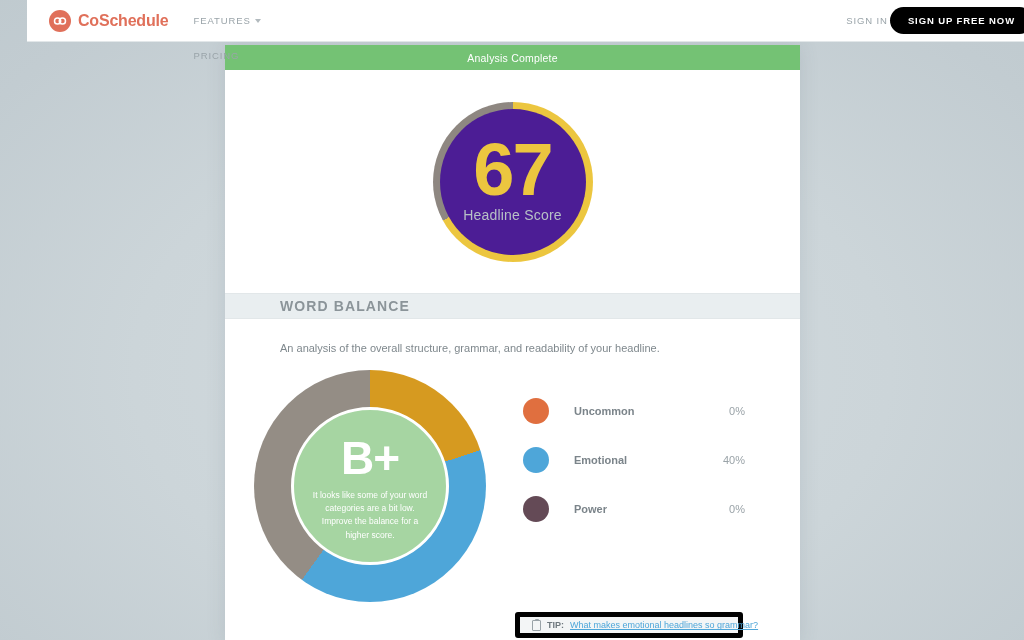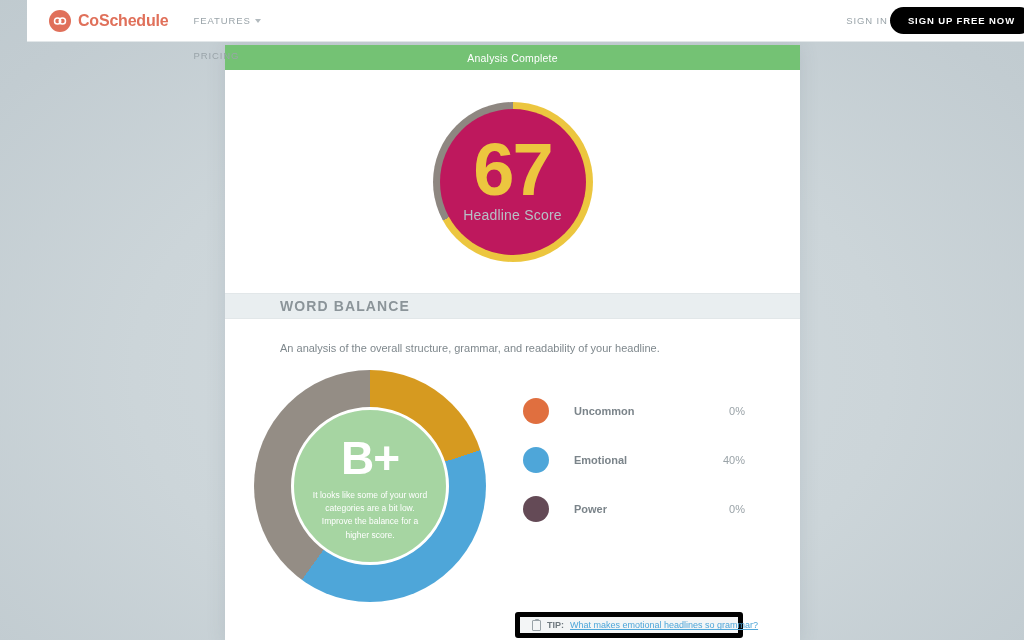--- a/index.html
+++ b/index.html
@@ -100,21 +100,21 @@
     width: 160px; height: 160px;
     border-radius: 50%;
   }
   .gauge-ring {
     position: absolute; inset: 0;
     border-radius: 50%;
   }
   .gauge-hole {
     position: absolute;
     top: 7px; left: 7px; right: 7px; bottom: 7px;
-    background: #be185d; border-radius: 50%;
+    background: #4c1d95; border-radius: 50%;
     display: flex; flex-direction: column;
     align-items: center; justify-content: center;
   }
   .score-num {
     font-size: 74px; font-weight: 700; color: #ecc63f;
     line-height: 0.92; letter-spacing: -2px;
     margin-top: -4px;
   }
   .score-label {
     font-size: 14px; color: #b7c0c6; margin-top: 2px;

